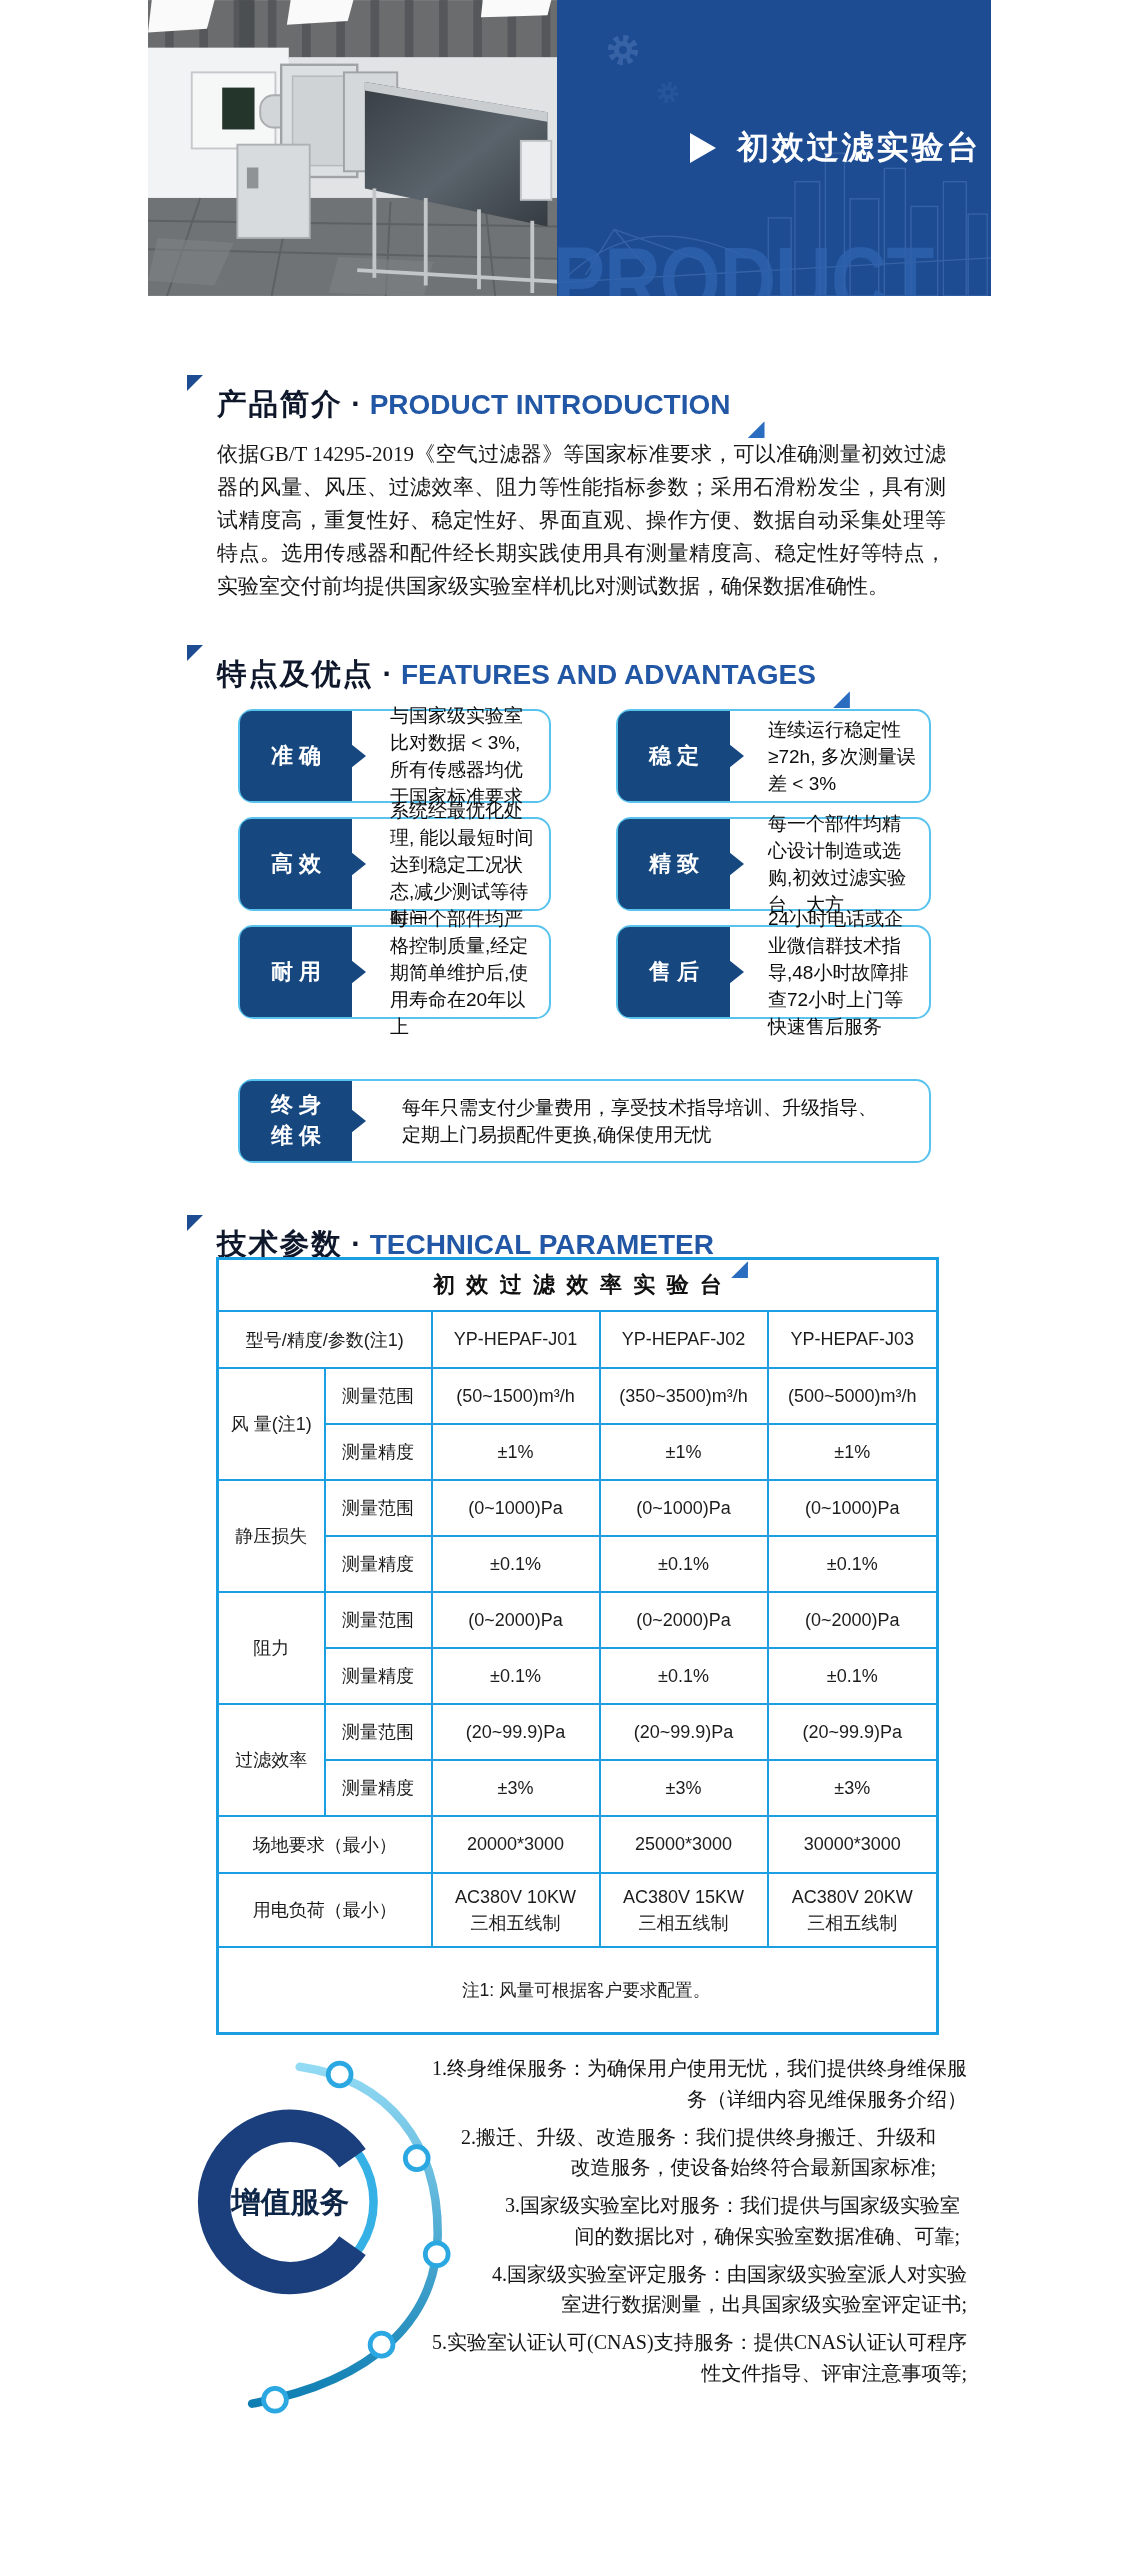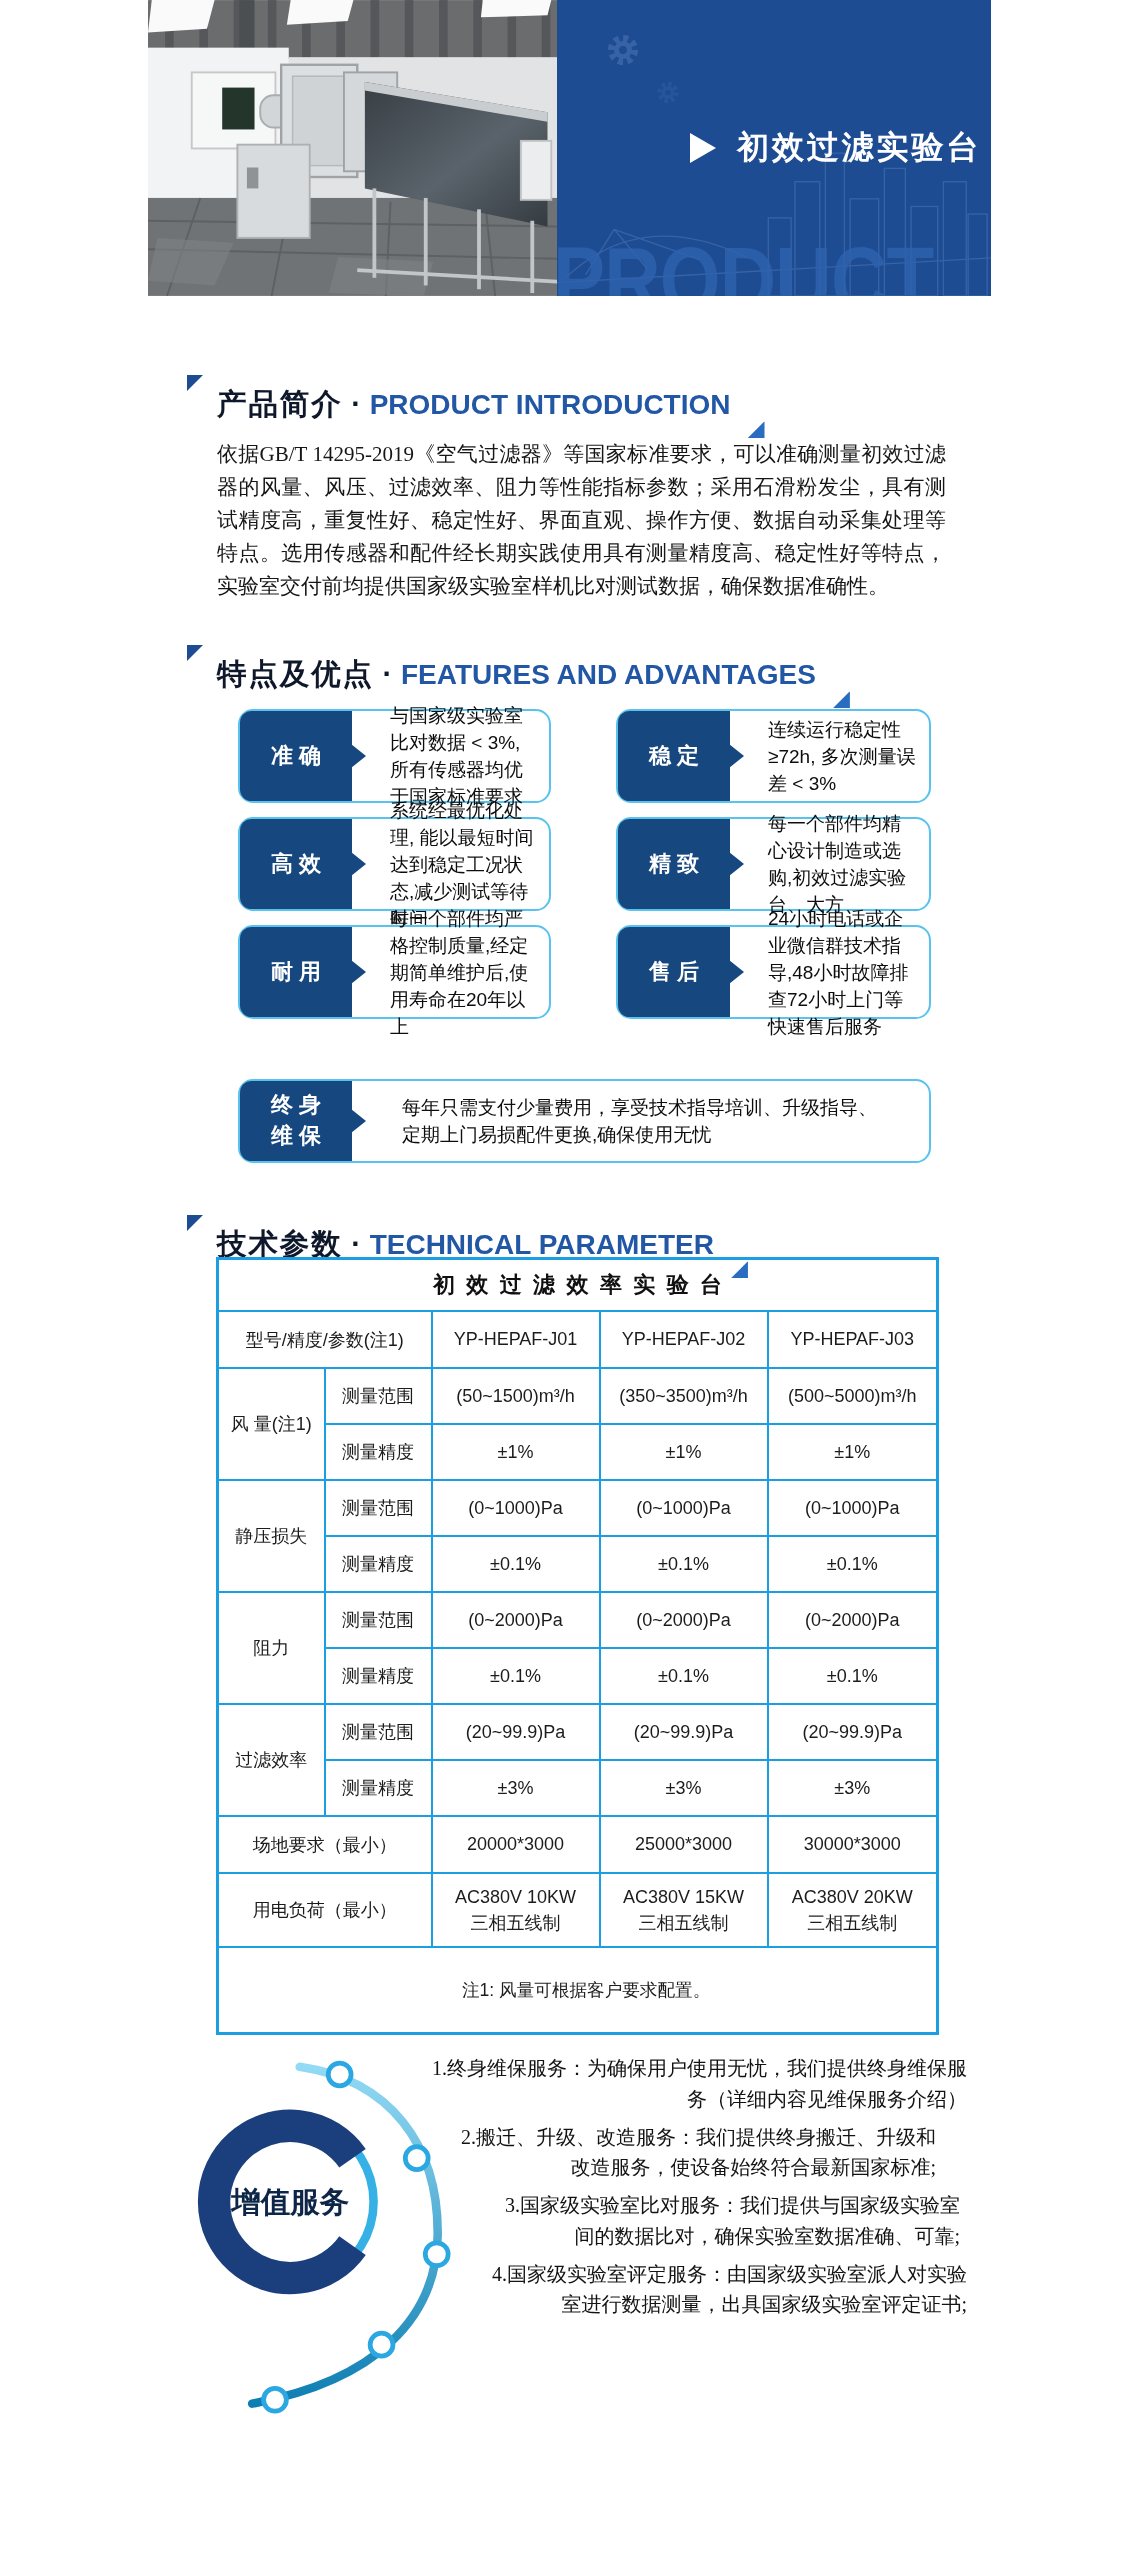--- a/index.html
+++ b/index.html
@@ -372,16 +372,17 @@
       </g>
       <text x="140" y="161" text-anchor="middle" font-size="31" font-weight="bold" fill="#0d2547" font-family="Liberation Sans, sans-serif">增值服务</text>
     </svg>
   </div>
 
   <div class="svc-list">
     <div class="svc-item" id="svc-1">1.终身维保服务：为确保用户使用无忧，我们提供终身维保服务（详细内容见维保服务介绍）</div>
     <div class="svc-item" id="svc-2">2.搬迁、升级、改造服务：我们提供终身搬迁、升级和改造服务，使设备始终符合最新国家标准;</div>
     <div class="svc-item" id="svc-3">3.国家级实验室比对服务：我们提供与国家级实验室间的数据比对，确保实验室数据准确、可靠;</div>
     <div class="svc-item" id="svc-4">4.国家级实验室评定服务：由国家级实验室派人对实验室进行数据测量，出具国家级实验室评定证书;</div>
+    <div class="svc-item" id="svc-5">5.实验室认证认可(CNAS)支持服务：提供CNAS认证认可程序性文件指导、评审注意事项等;</div>
   </div>
 
 </div>
 
 
 </body></html>

